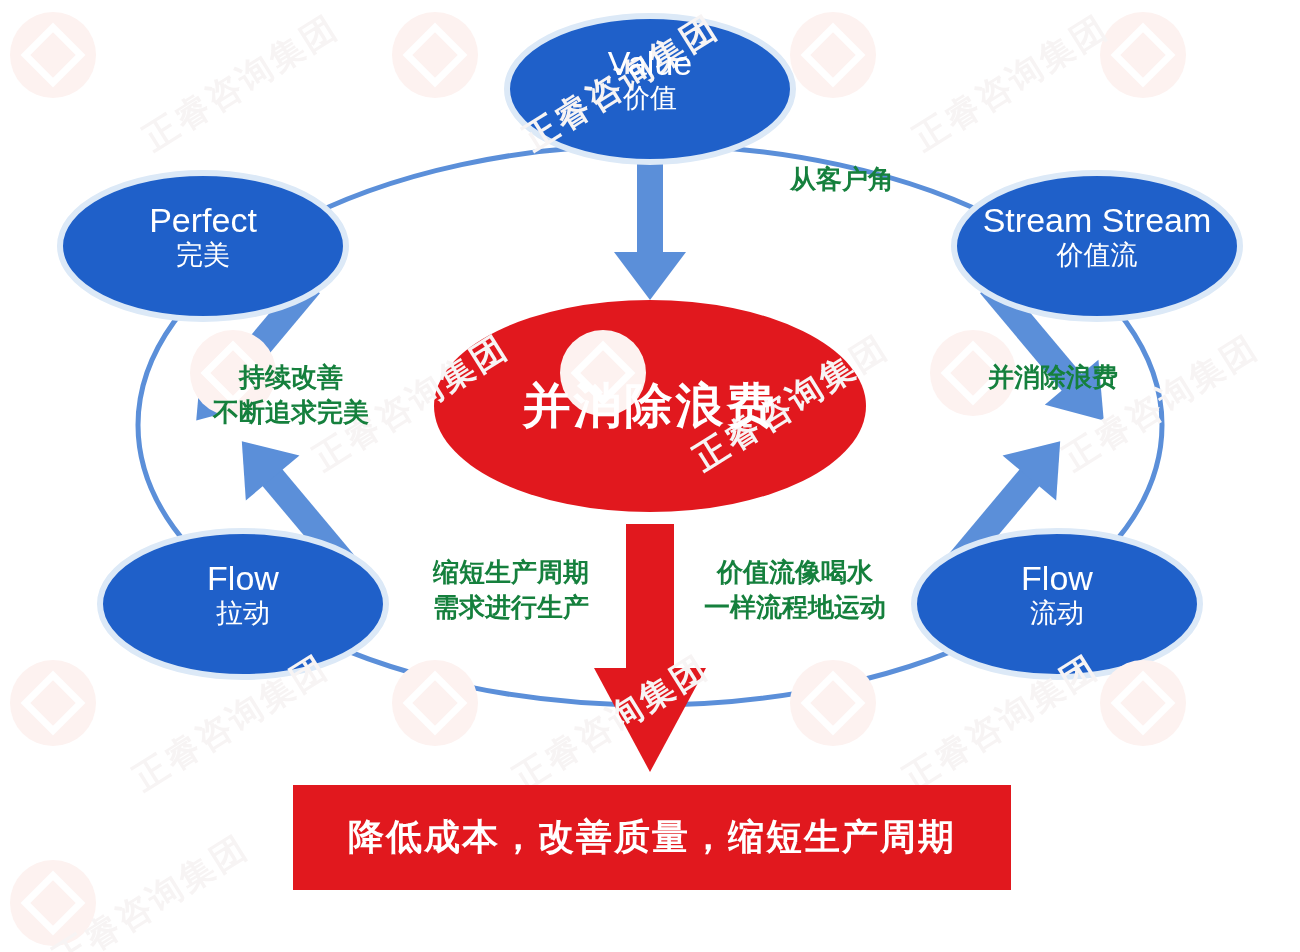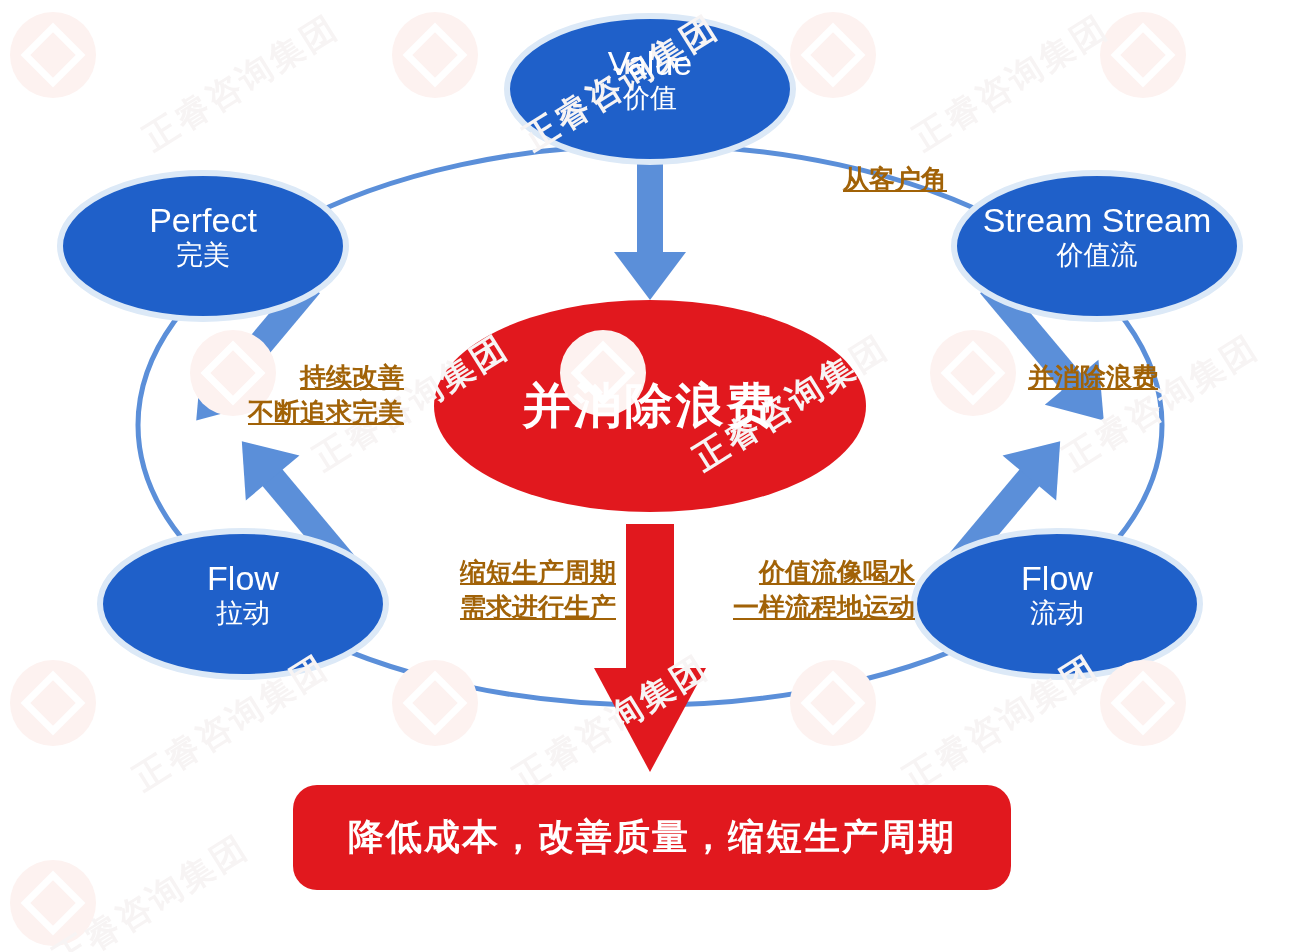--- a/index.html
+++ b/index.html
@@ -76,27 +76,26 @@
   .node-label .zh { display: block; font-size: 27px; font-weight: 400; }
   #node-center-label {
     color: #ffffff;
     font-size: 48px;
     font-weight: bold;
     letter-spacing: 3px;
   }
   .edge-label {
     position: absolute;
     z-index: 5;
-    color: #a16207;
-    text-align: right;
+    color: #15803d;
+    text-align: center;
     font-size: 26px;
     font-weight: bold;
     line-height: 1.35;
     white-space: nowrap;
-    text-decoration: underline;
   }
   .edge-label span { display: block; }
   #outcome-banner {
     position: absolute;
     z-index: 5;
     background: #e1181e;
     display: flex;
     align-items: center;
     justify-content: center;
   }
@@ -252,17 +251,17 @@
   <div class="edge-label" style="left:406px; top:555px; width:210px;">
     <span>缩短生产周期</span>
     <span>需求进行生产</span>
   </div>
 
   <div class="edge-label" style="left:178px; top:360px; width:226px;">
     <span>持续改善</span>
     <span>不断追求完美</span>
   </div>
 
-  <div id="outcome-banner" style="left:293px; top:785px; width:718px; height:105px;border-radius:24px;">
+  <div id="outcome-banner" style="left:293px; top:785px; width:718px; height:105px;">
     <span id="outcome-banner-text">降低成本，改善质量，缩短生产周期</span>
   </div>
 
 </div>
 
 </body></html>

